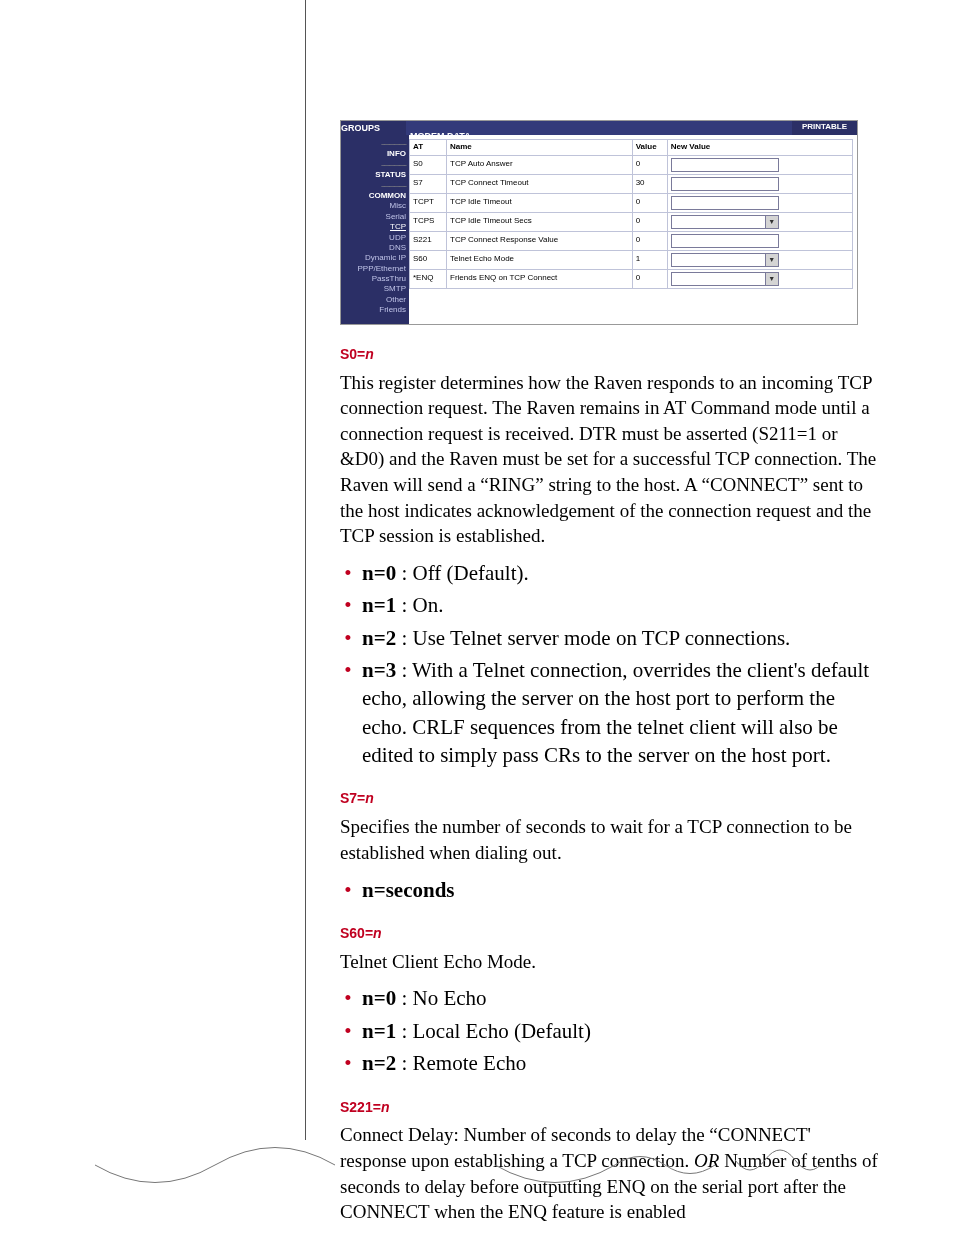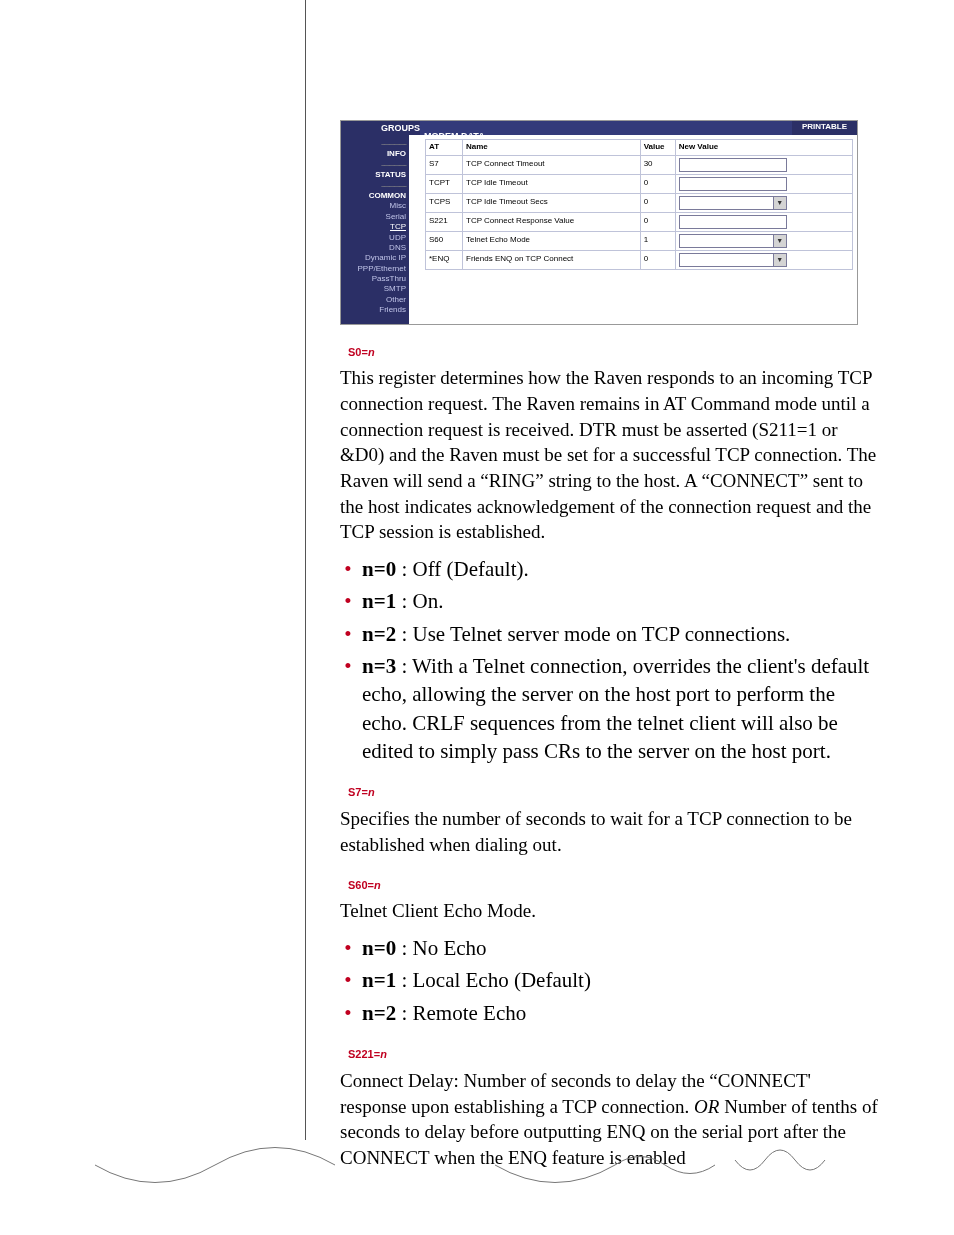--- a/index.html
+++ b/index.html
@@ -41,37 +41,37 @@
     font-size: 9px;
     color: #000;
   }
   .shot-top {
     display: flex;
     height: 14px;
     background: #2b2f66;
     color: #fff;
     font-weight: bold;
   }
-  .shot-top .groups { width: 79px; text-align: right; padding-top: 1px; background:#2b2f66;}
+  .shot-top .groups { width: 65px; text-align: left; padding-top: 1px; background:#2b2f66;}
   .shot-top .mdata  { flex: 1; padding: 9px 4px; background:#333a7a; }
   .shot-top .pview  { width: 65px; text-align: center; padding-top: 1px; font-size:8px;}
   .shot-body { display: flex; }
   .shot-side {
     width: 65px;
     background: #2b2f66;
     color: #c0c4e8;
     text-align: right;
     padding: 4px 3px 8px 0;
     font-size: 8px;
     line-height: 1.3;
   }
   .shot-side .hdr { color:#fff; font-weight:bold; }
   .shot-side .sep { color:#888; letter-spacing:-1px; }
   .shot-side .sel { text-decoration: underline; color:#fff; }
-  .shot-main { flex:1; padding: 4px 4px 10px 16px; background:#fff; }
+  .shot-main { flex:1; padding: 4px 4px 10px 0; background:#fff; }
   table.cfg { border-collapse: collapse; width: 100%; }
   table.cfg th, table.cfg td {
     border: 1px solid #bfc3d9;
     padding: 2px 3px;
     font-size: 8px;
     text-align: left;
     vertical-align: middle;
     font-family: Verdana, Arial, sans-serif;
   }
   table.cfg th { font-weight: bold; }
@@ -101,22 +101,22 @@
     text-align:center;
     font-size:7px;
     line-height:11px;
     color:#333;
   }
   
   .sec-head {
     font-family: Arial, Helvetica, sans-serif;
     font-weight: bold;
     color: #c00020;
-    font-size: 11px;
-    margin: 20px 0 6px 8px;
+    font-size: 14px;
+    margin: 20px 0 6px 0;
   }
   .sec-head i { font-style: italic; color:#c00020; }
   p.body {
     font-size: 19px;
     margin: 6px 0 10px 0;
   }
   ul.body {
     margin: 4px 0 10px 0;
     padding-left: 22px;
     font-size: 21px;
@@ -174,20 +174,26 @@
             <tbody>
                 <tr>
               <th class="at-col">AT</th>
               <th>Name</th>
               <th class="val-col">Value</th>
               <th>New Value</th>
             </tr>
             </tbody>
               <tbody id="cfg-rows">
                 <tr>
+                  <td>S0</td>
+                  <td>TCP Auto Answer</td>
+                  <td>0</td>
+                  <td><span class="fakeinput"></span></td>
+                </tr>
+                <tr>
                   <td>S7</td>
                   <td>TCP Connect Timeout</td>
                   <td>30</td>
                   <td><span class="fakeinput"></span></td>
                 </tr>
                 <tr>
                   <td>TCPT</td>
                   <td>TCP Idle Timeout</td>
                   <td>0</td>
                   <td><span class="fakeinput"></span></td>
@@ -236,20 +242,23 @@
         <li><b>n=0</b> : Off (Default).</li>
         <li><b>n=1</b> : On.</li>
         <li><b>n=2</b> : Use Telnet server mode on TCP connections.</li>
         <li><b>n=3</b> : With a Telnet connection, overrides the client's default echo, allowing the server on the host port to perform the echo. CRLF sequences from the telnet client will also be edited to simply pass CRs to the server on the host port.</li>
       </ul>
 
     <div class="sec-head">
       <span>S7=</span><i>n</i>
     </div>
     <p class="body">Specifies the number of seconds to wait for a TCP connection to be established when dialing out.</p>
+    <ul class="body" id="list-s7">
+        <li><b>n=seconds</b></li>
+      </ul>
 
     <div class="sec-head">
       <span>S60=</span><i>n</i>
     </div>
     <p class="body">Telnet Client Echo Mode.</p>
     <ul class="body" id="list-s60">
         <li><b>n=0</b> : No Echo</li>
         <li><b>n=1</b> : Local Echo (Default)</li>
         <li><b>n=2</b> : Remote Echo</li>
       </ul>

